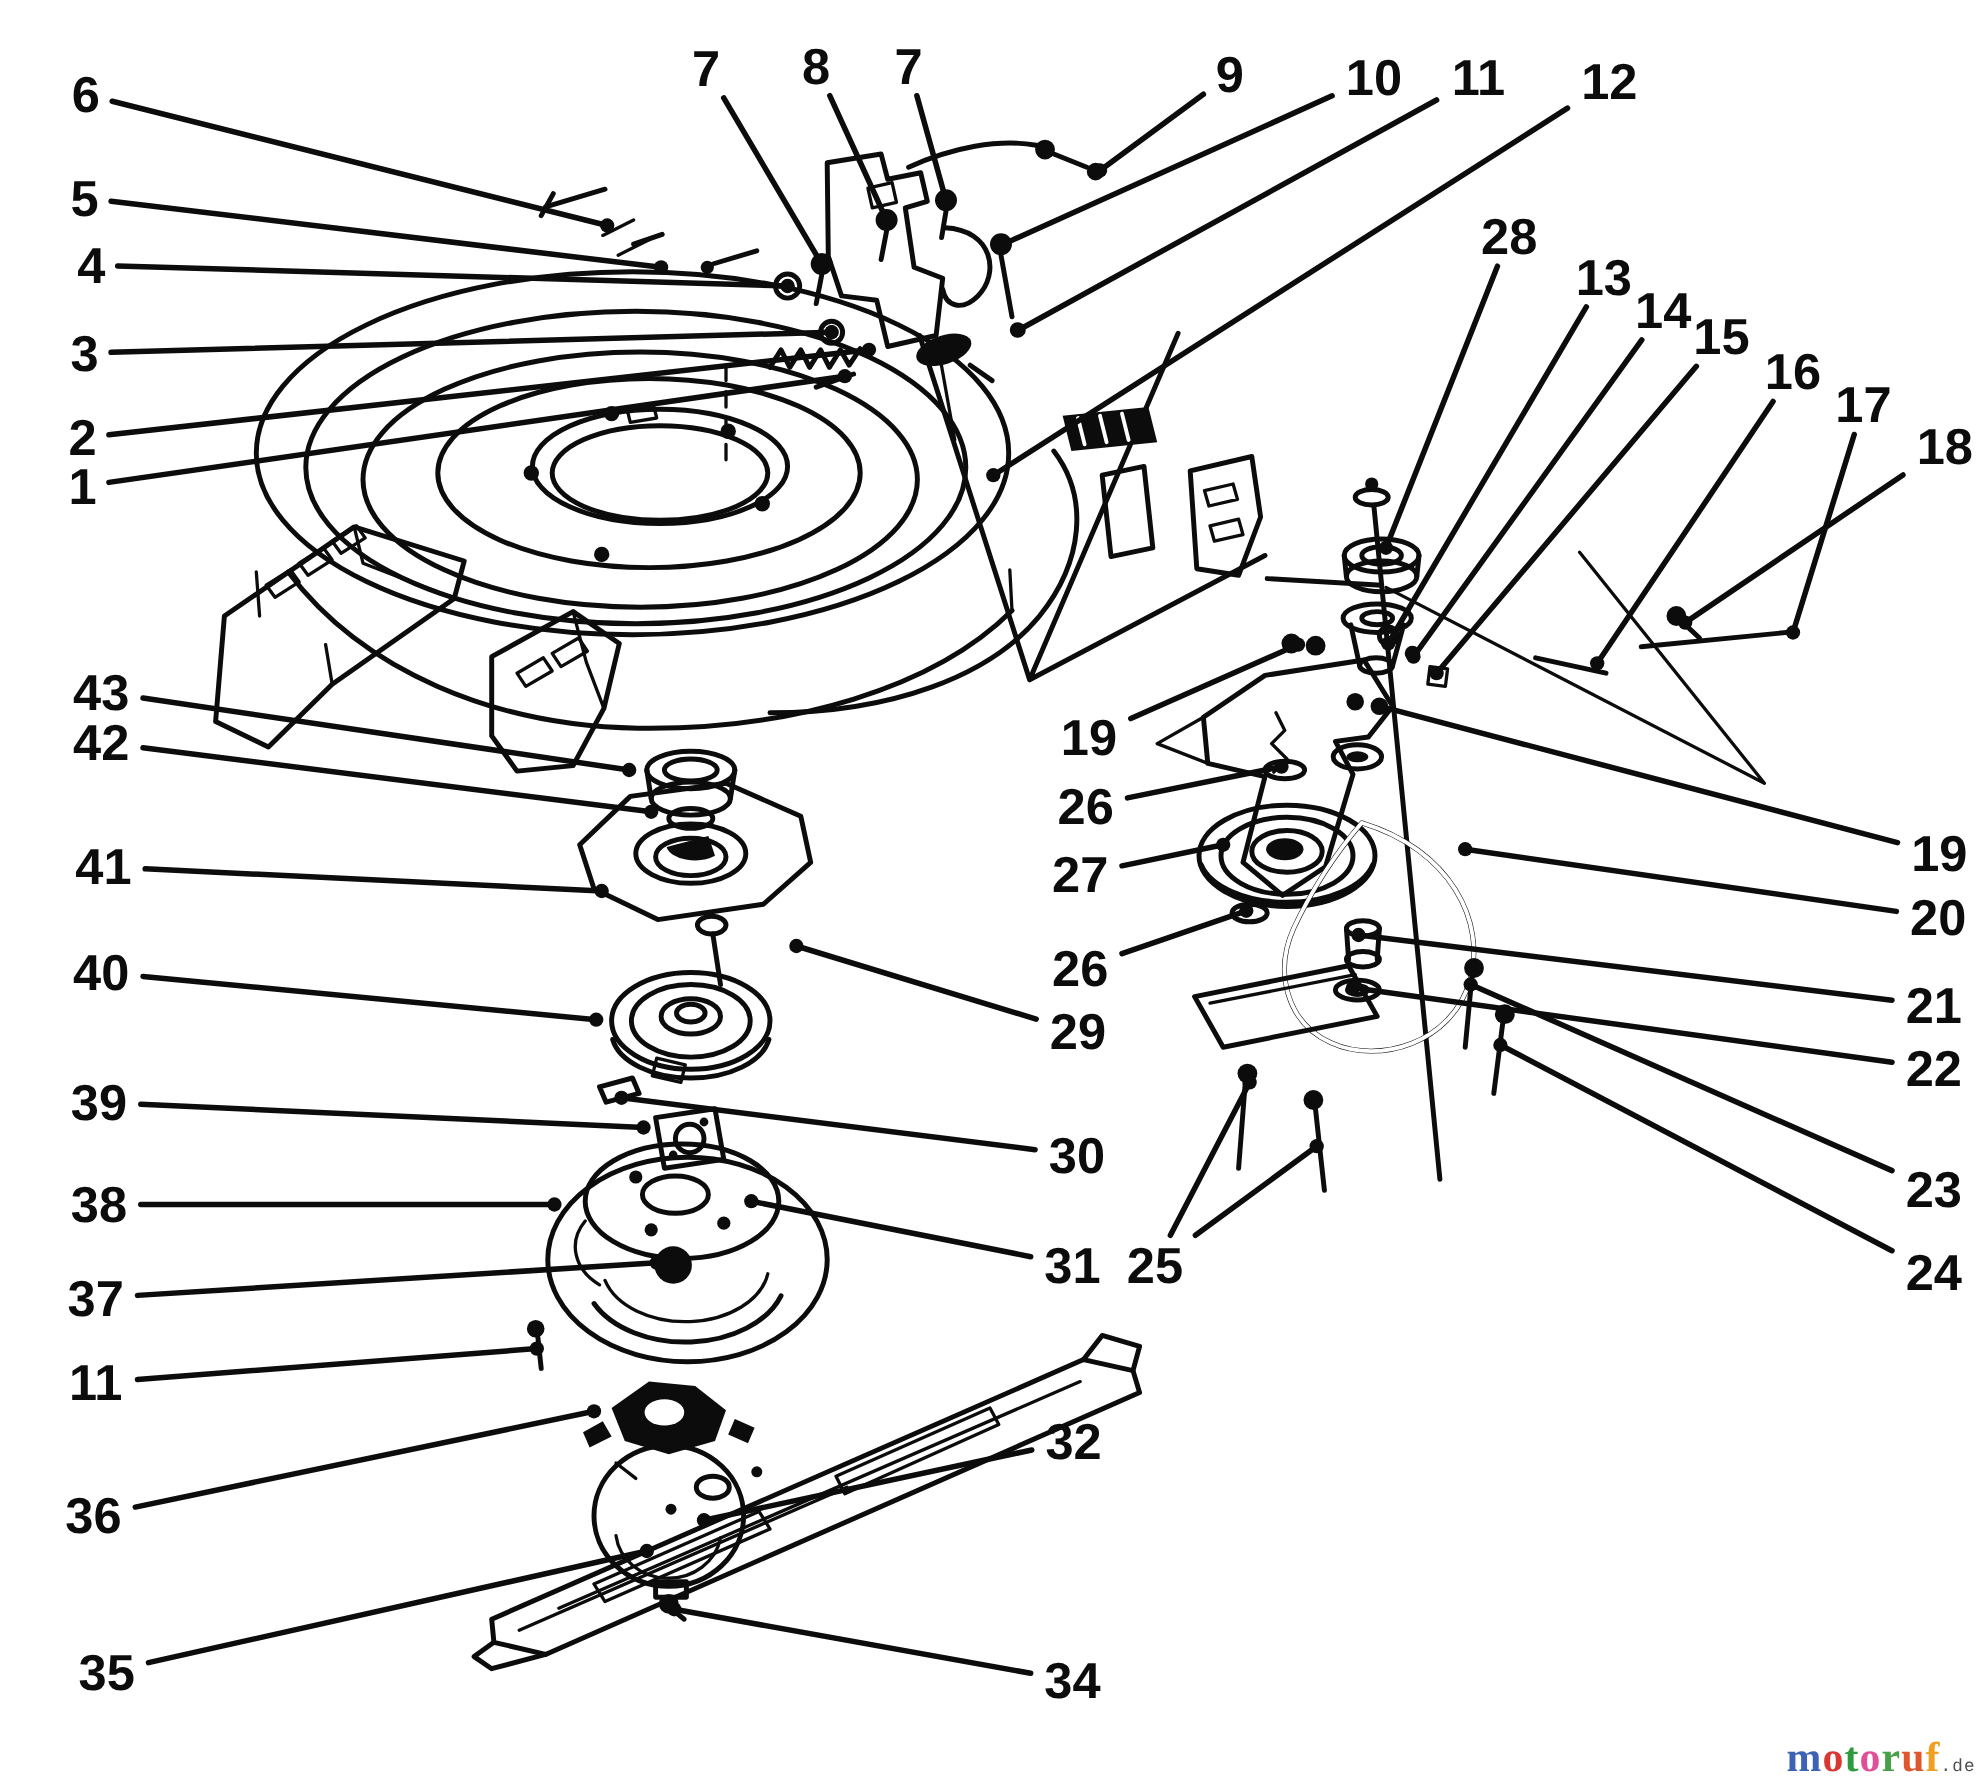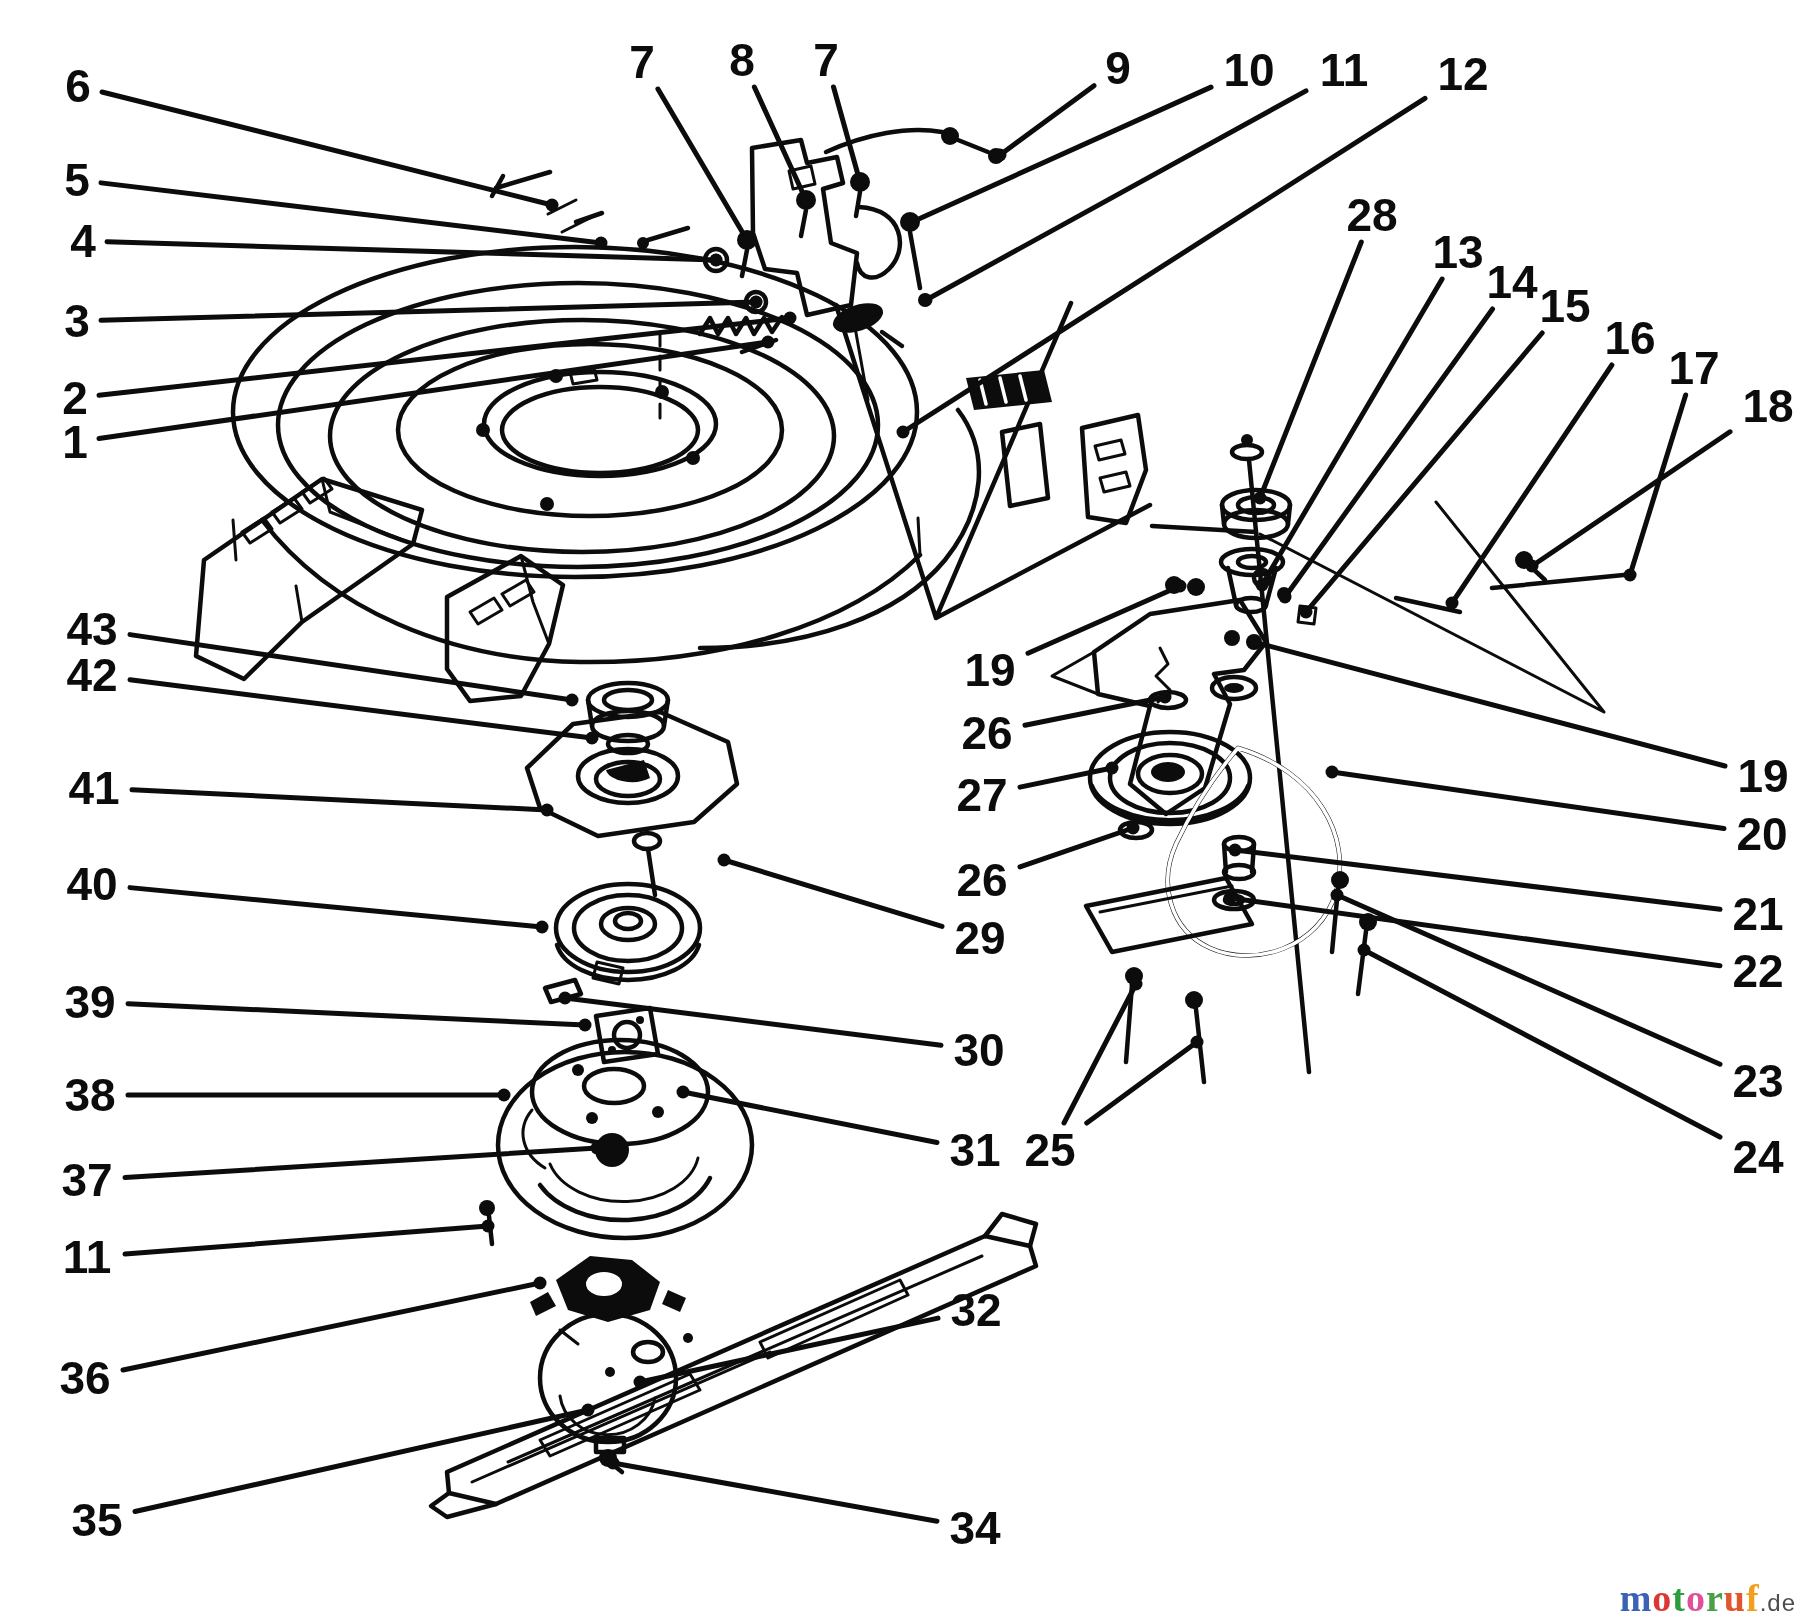--- a/index.html
+++ b/index.html
@@ -19,22 +19,22 @@
   .callout-label { font-family:"Liberation Sans", sans-serif; font-weight:700; font-size:46px; fill:#0c0c0c; }
   .leader { stroke:#0c0c0c; stroke-width:5px; fill:none; }
   .watermark {
     position:absolute; right:4px; bottom:6px;
     font-family:"Liberation Serif", serif;
     font-weight:700; font-size:38px; line-height:1;
     letter-spacing:1px;
     user-select:none;
   }
   .watermark .wm-suffix {
-    font-size:24px; color:#4d4d4d; font-weight:400;
-    font-family:Liberation Sans, sans-serif;
+    font-size:16px; color:#4d4d4d; font-weight:400;
+    font-family:Liberation Mono, monospace;
   }
 </style>
 </head>
 <body>
 
 <div class="stage">
 
 <svg id="diagram" width="1800" height="1623" viewBox="0 0 1800 1623">
 
   <g>

